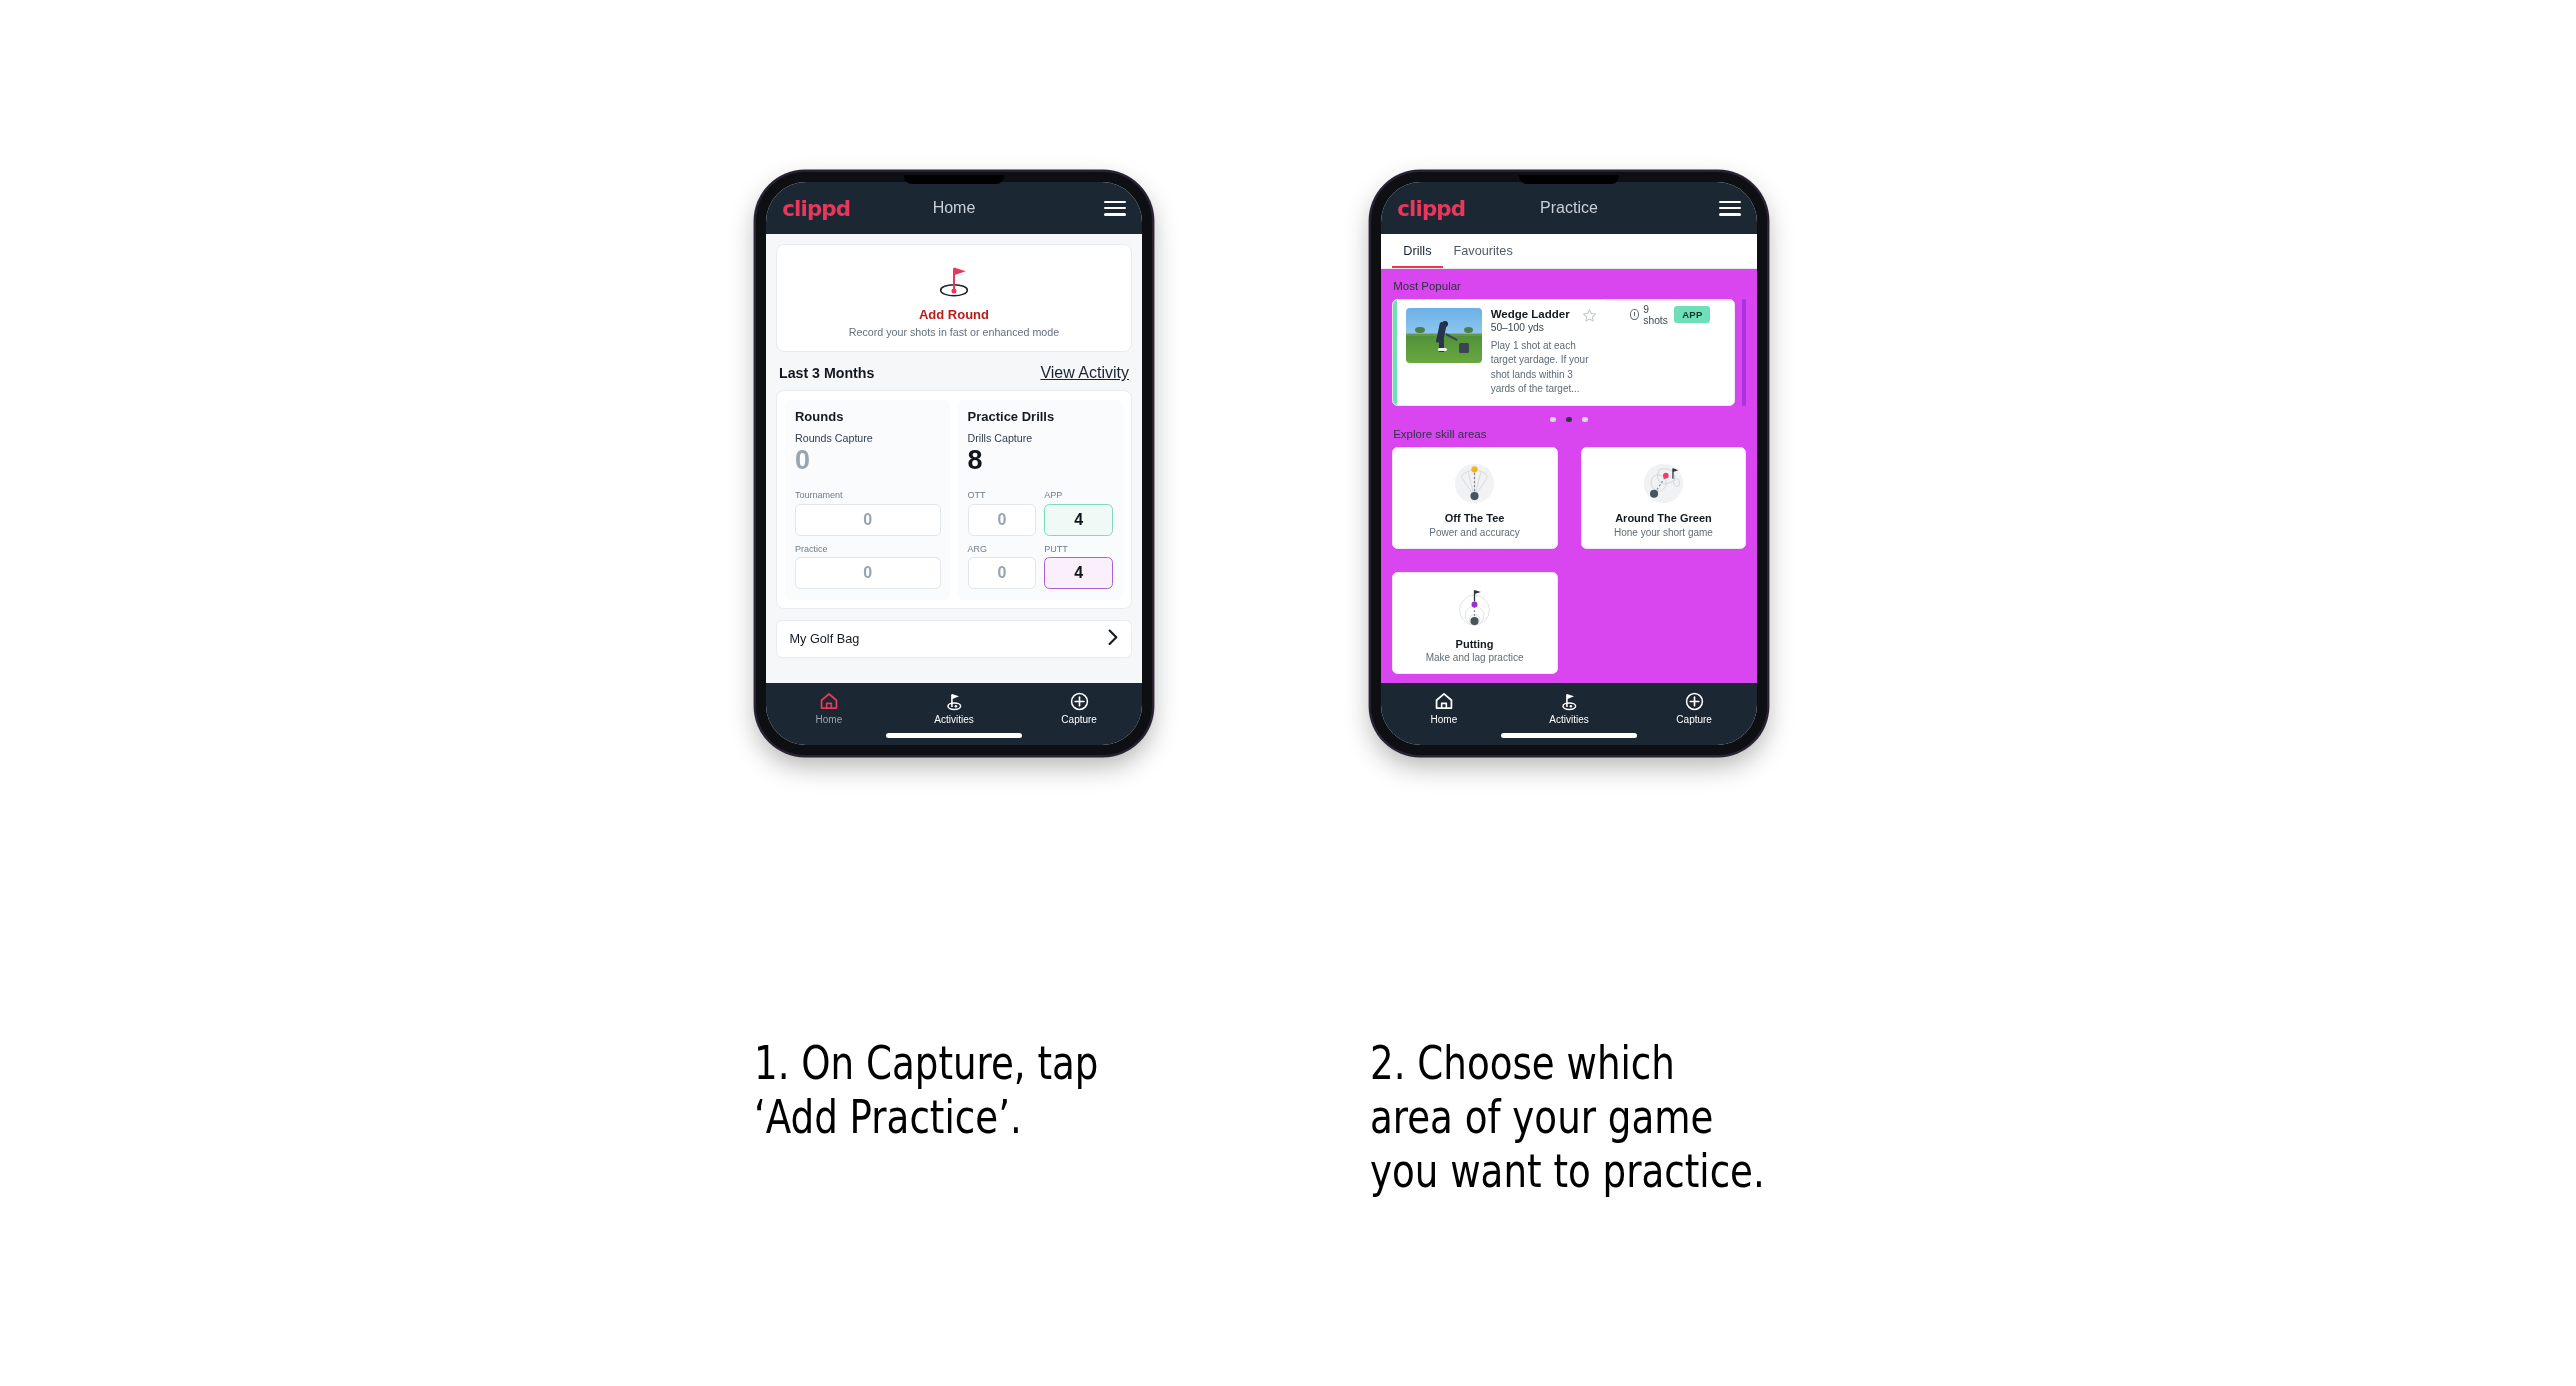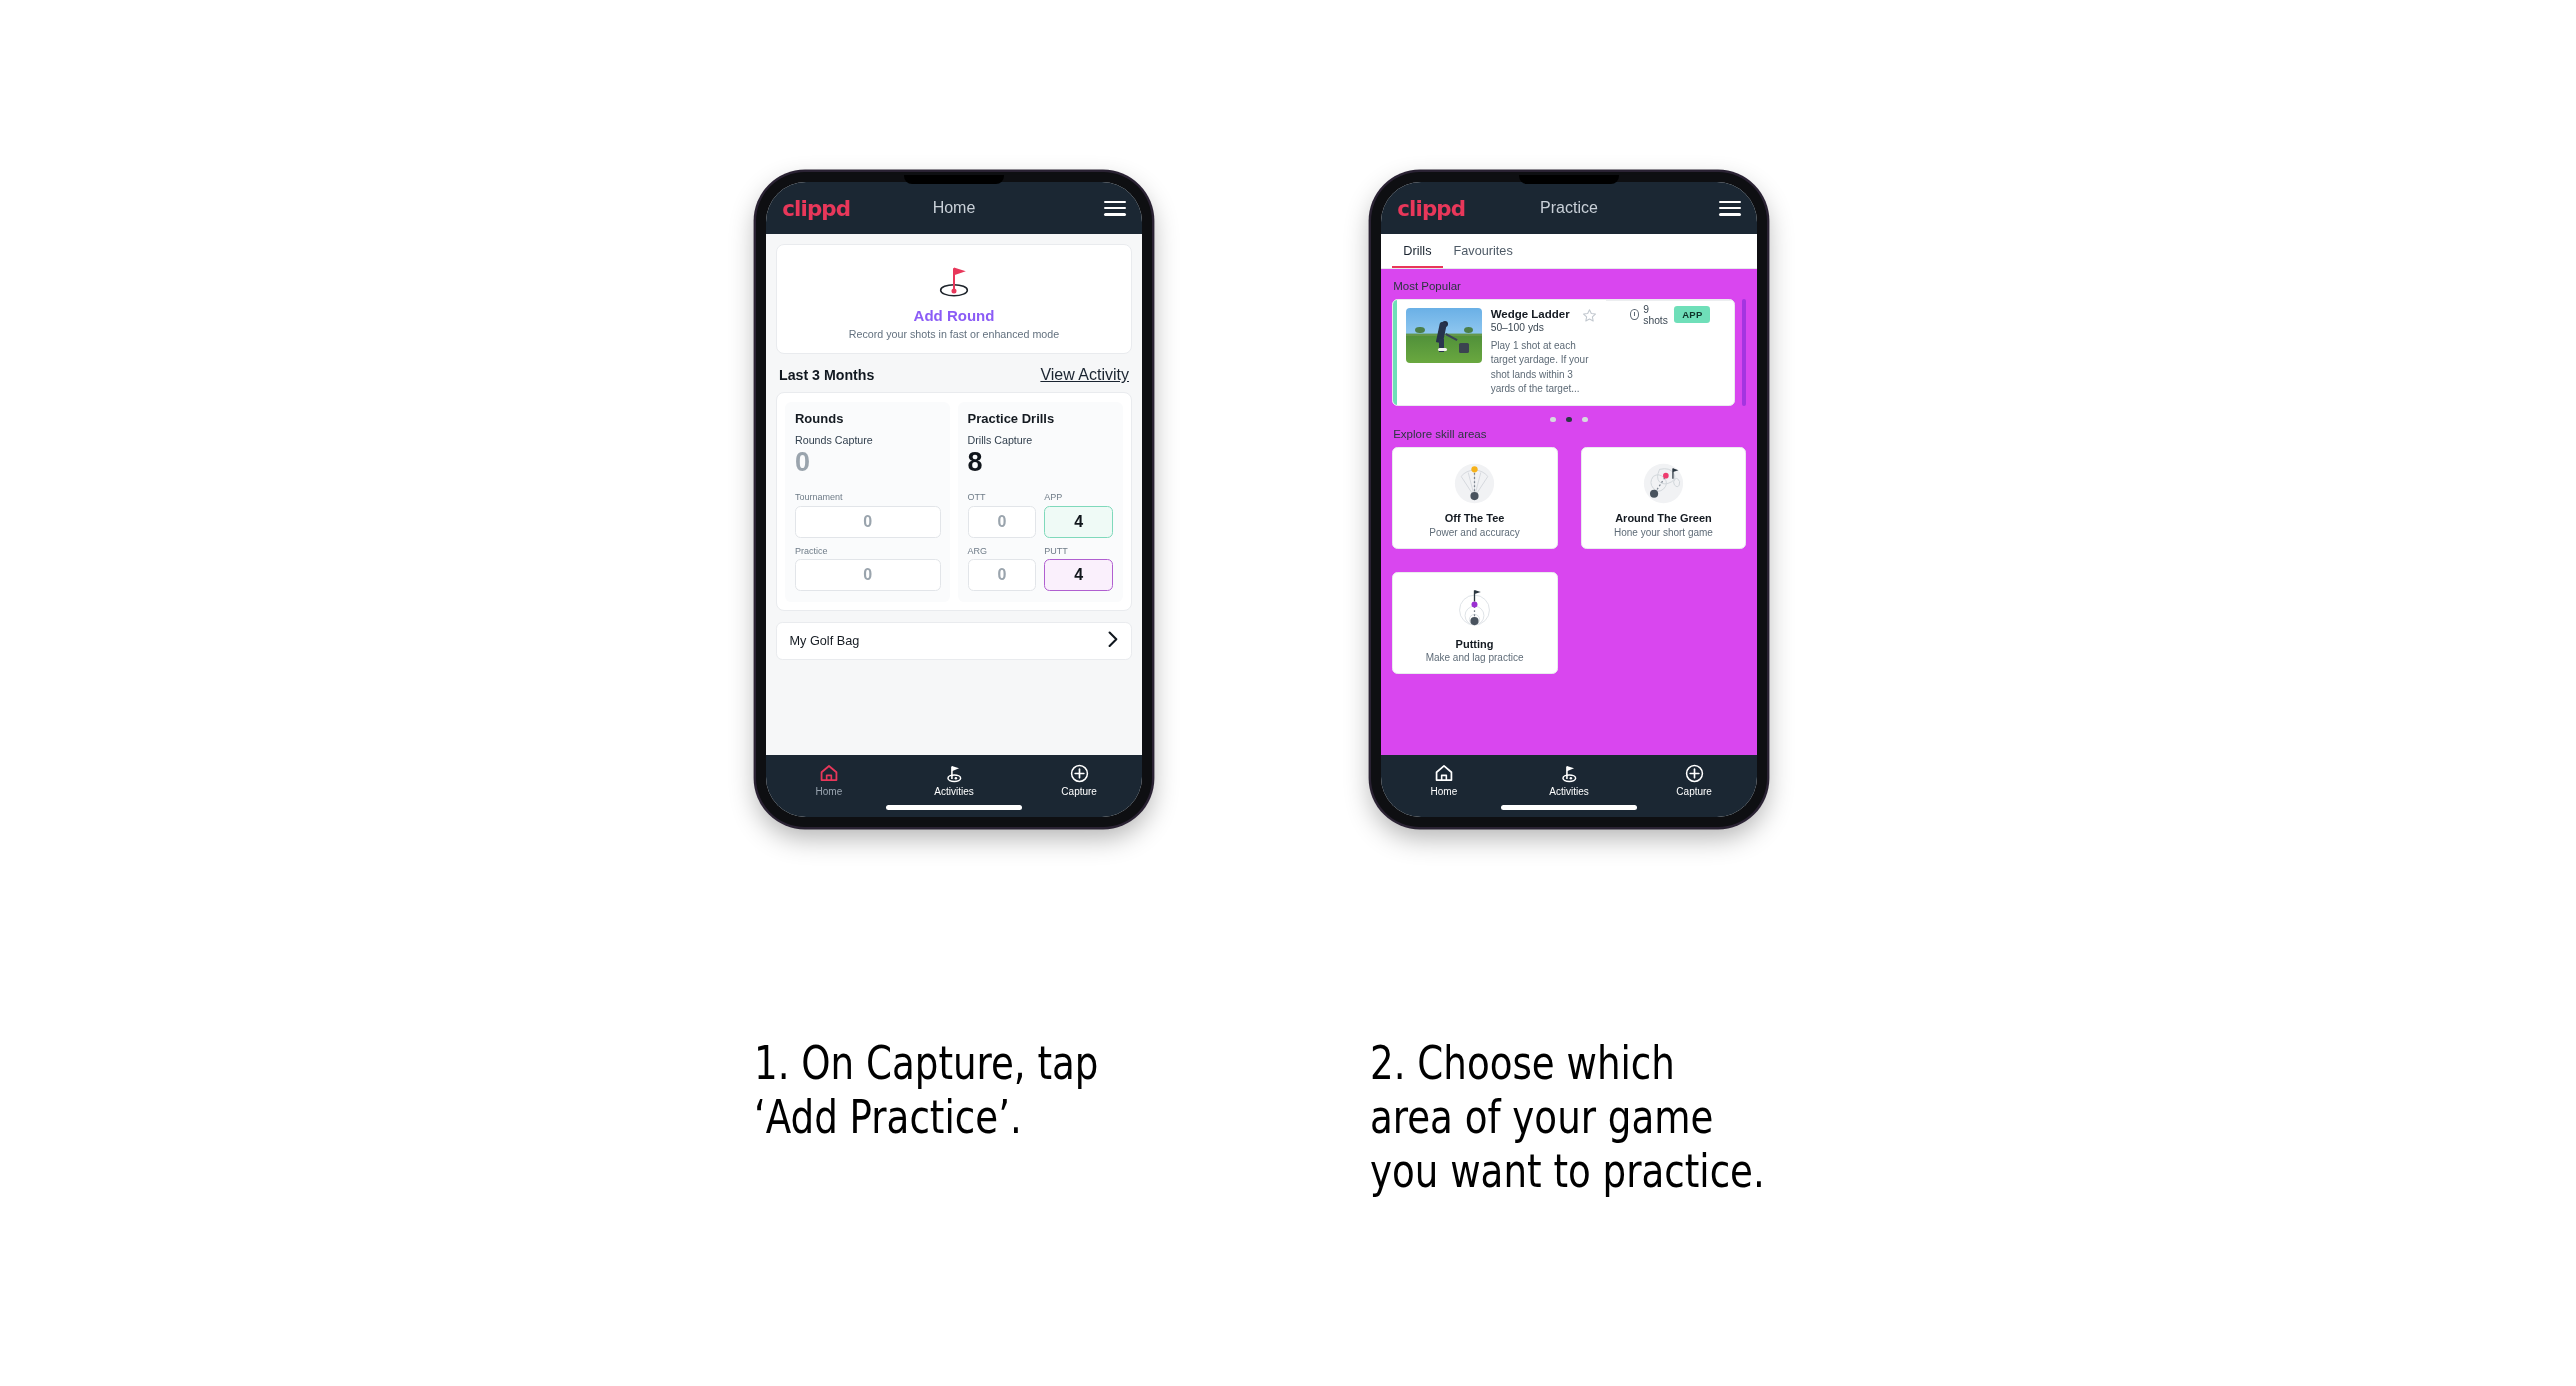--- a/index.html
+++ b/index.html
@@ -8,21 +8,21 @@
     background: #ffffff;
     font-family: "Liberation Sans", sans-serif;
     overflow: hidden;
   }
 
   .stage { position: relative; width: 2576px; height: 1386px; }
 
   
   .phone {
     position: absolute;
-    width: 396px; height: 655px;
+    width: 396px; height: 583px;
     background: #0e0f12;
     border-radius: 49px;
     padding: 10.3px;
     box-shadow: 0 0 0 2.4px #2a2233, 0 11px 27px rgba(0,0,0,.30);
   }
   .phone.p1 { left: 756px; top: 172px; }
   .phone.p2 { left: 1371px; top: 172px; }
 
   .notch {
     position: absolute; top: 3.2px; left: 50%; transform: translateX(-50%);
@@ -71,21 +71,21 @@
 
   
   .p1 .body { background: #f6f7f8; padding: 9.5px 9.5px 0 9.5px; }
 
   .action-row { display: flex; gap: 10.3px; }
   .action-card {
     flex: 1; background: #fff; border: 0.8px solid #e9ebee; border-radius: 8px;
     padding: 13.4px 6.3px 11px 6.3px; text-align: center;
   }
   .act-icon { height: 44px; display: flex; align-items: center; justify-content: center; }
-  .act-title { font-size: 15px; font-weight: 700; color: #8b5cf6; margin-top: 4.7px; }
+  .act-title { font-size: 13px; font-weight: 700; color: #b91c1c; margin-top: 4.7px; }
   .act-sub { font-size: 10.7px; color: #63717f; line-height: 1.35; margin-top: 3.2px; }
 
   .sec-head {
     display: flex; align-items: baseline; justify-content: space-between;
     padding: 12.7px 3.2px 8px 3.2px;
   }
   .sec-title { font-size: 14.2px; font-weight: 700; color: #111820; }
   .sec-link { font-size: 16px; color: #1a2430; }
 
   .stats-card {

